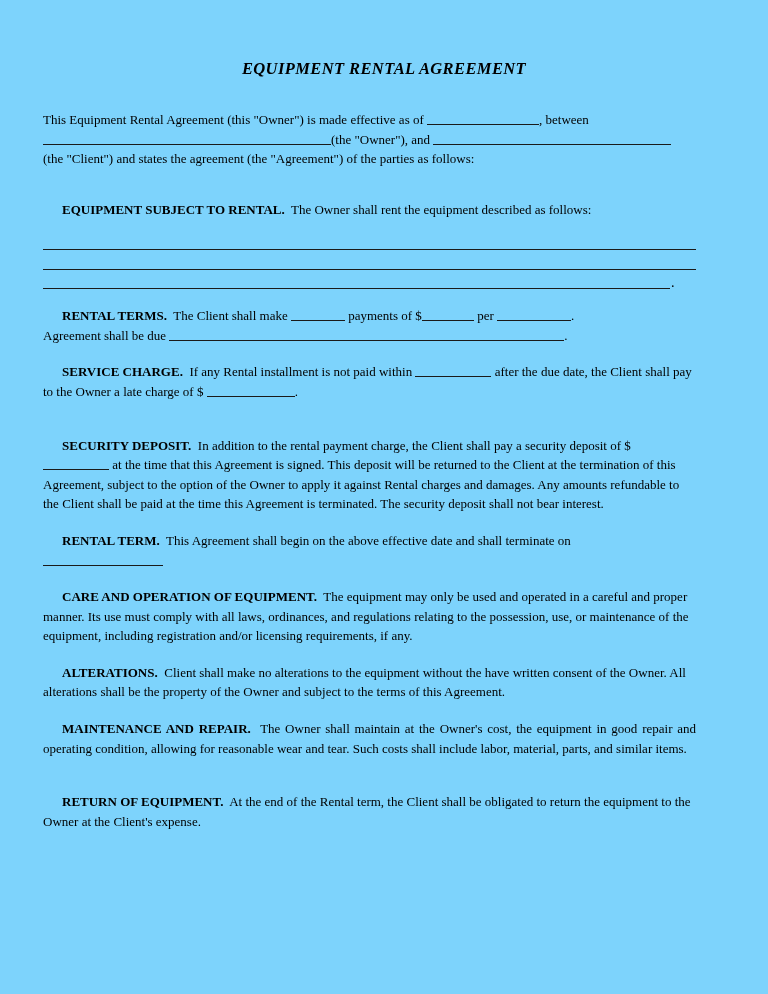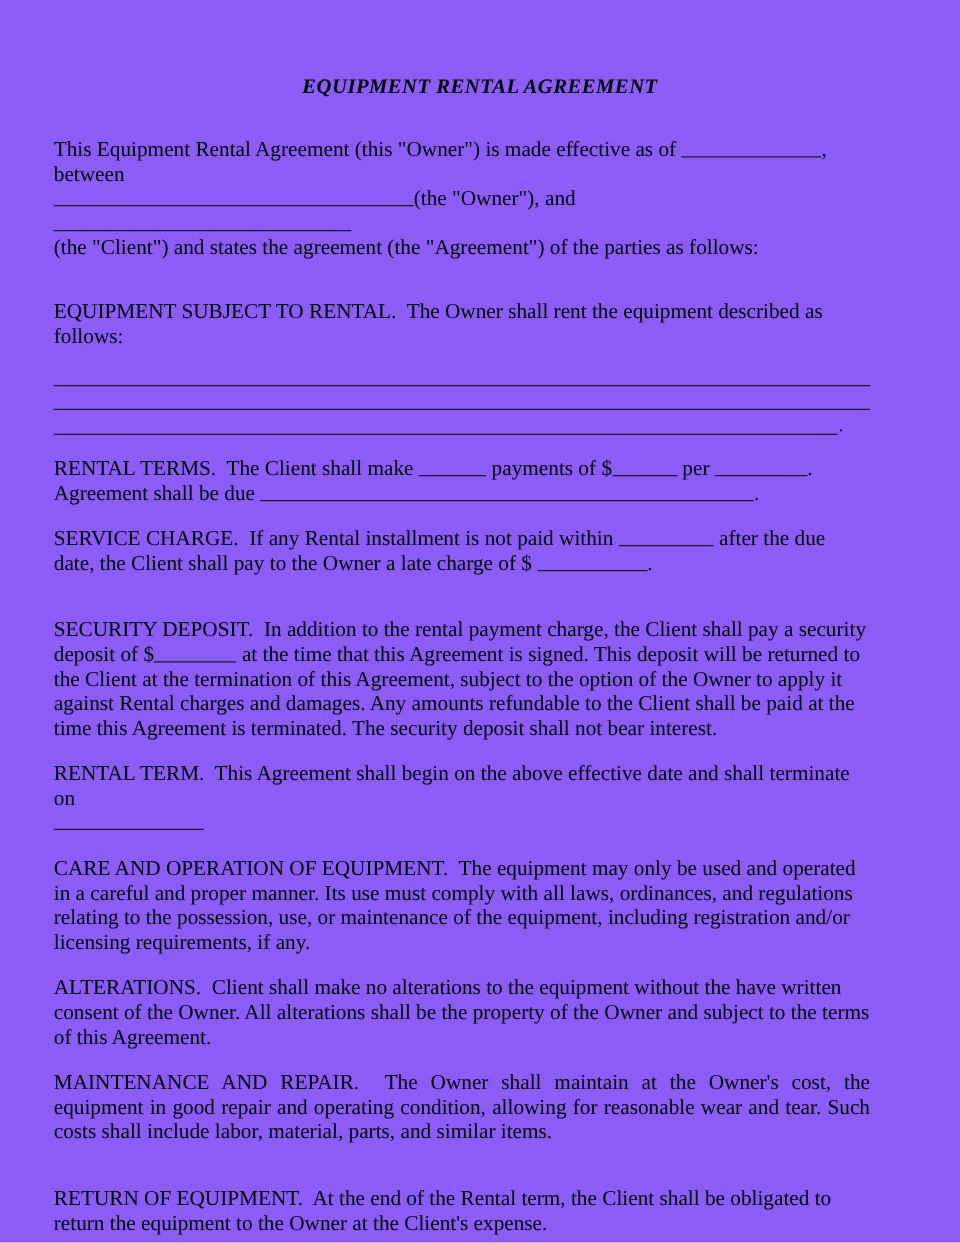--- a/index.html
+++ b/index.html
@@ -11,21 +11,21 @@
     width: 768px;
     height: 994px;
     font-family: "Liberation Serif", "DejaVu Serif", serif;
     color: #000000;
     -webkit-font-smoothing: antialiased;
   }
   .page {
     position: relative;
     width: 768px;
     height: 994px;
-    background: #8b5cf6;
+    background: #7dd3fc;
     box-sizing: border-box;
     padding: 0;
     overflow: hidden;
   }
   .doc-title {
     text-align: center;
     font-weight: bold;
     font-style: italic;
     font-size: 16.5px;
     letter-spacing: 0.4px;
@@ -34,30 +34,31 @@
     line-height: 1.1;
   }
   .body-area {
     position: absolute;
     left: 43px;
     top: 110px;
     width: 653px;
   }
   p.para {
     margin: 0;
-    font-size: 17px;
+    font-size: 13px;
     line-height: 19.6px;
     text-align: left;
   }
   p.justify {
     text-align: justify;
     text-justify: inter-word;
   }
   .heading {
-    font-weight: normal;
+    font-weight: bold;
+    margin-left: 19px;
   }
   .gap-sm { height: 11px; }
   .gap-md { height: 17px; }
   .gap-xl { height: 31px; }
 
   
   .blank {
     display: inline-block;
     border-bottom: 1px solid #1a1a1a;
     vertical-align: baseline;

